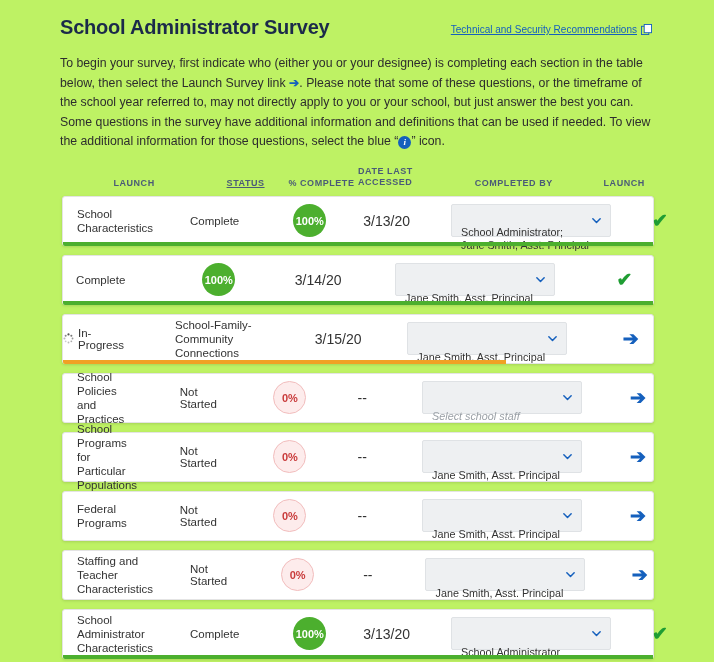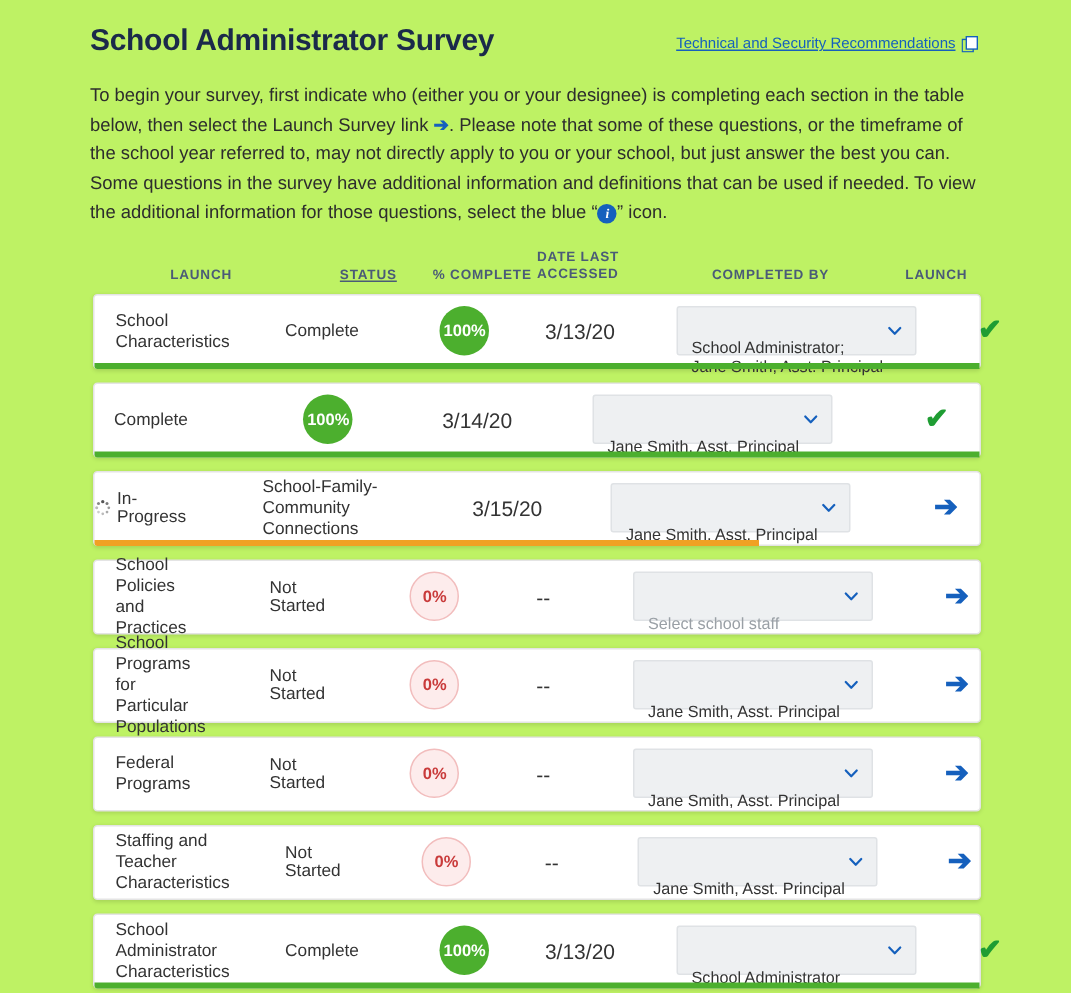--- a/index.html
+++ b/index.html
@@ -160,21 +160,21 @@
     border-radius: 2px;
     display: flex;
     align-items: center;
     justify-content: space-between;
     padding: 0 8px 0 9px;
     font-size: 10.8px;
     color: #333;
     line-height: 12.5px;
     cursor: pointer;
   }
-  .select.placeholder { color: #9aa0a6; }
+  .select.placeholder { color: #9aa0a6; font-style: italic; }
   .select .txt { flex: 1; margin-top: 36px; }
   .chev {
     width: 11px; height: 11px;
     flex: 0 0 auto;
     color: #1560bd;
   }
   .chev svg { display:block; }
   .cell.launch { width: 62px; }
   .check {
     color: #1f9d33;

